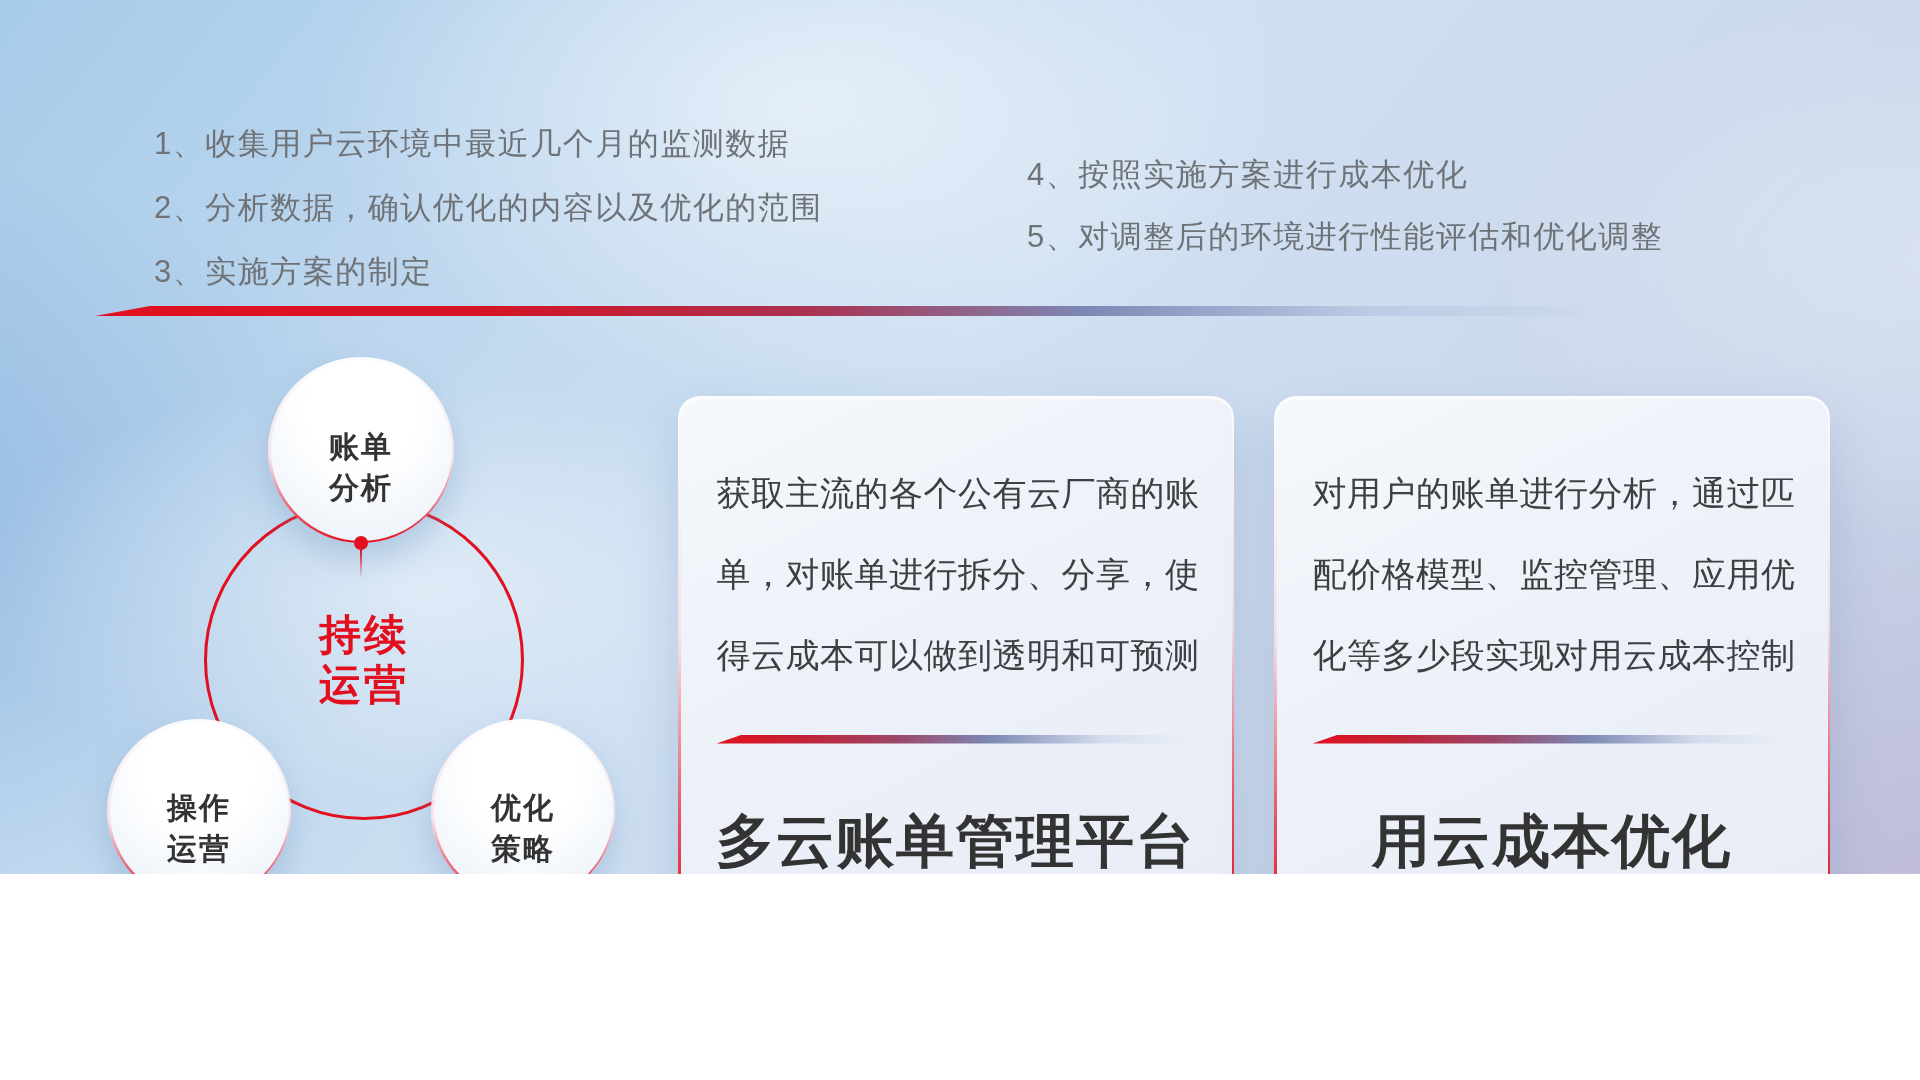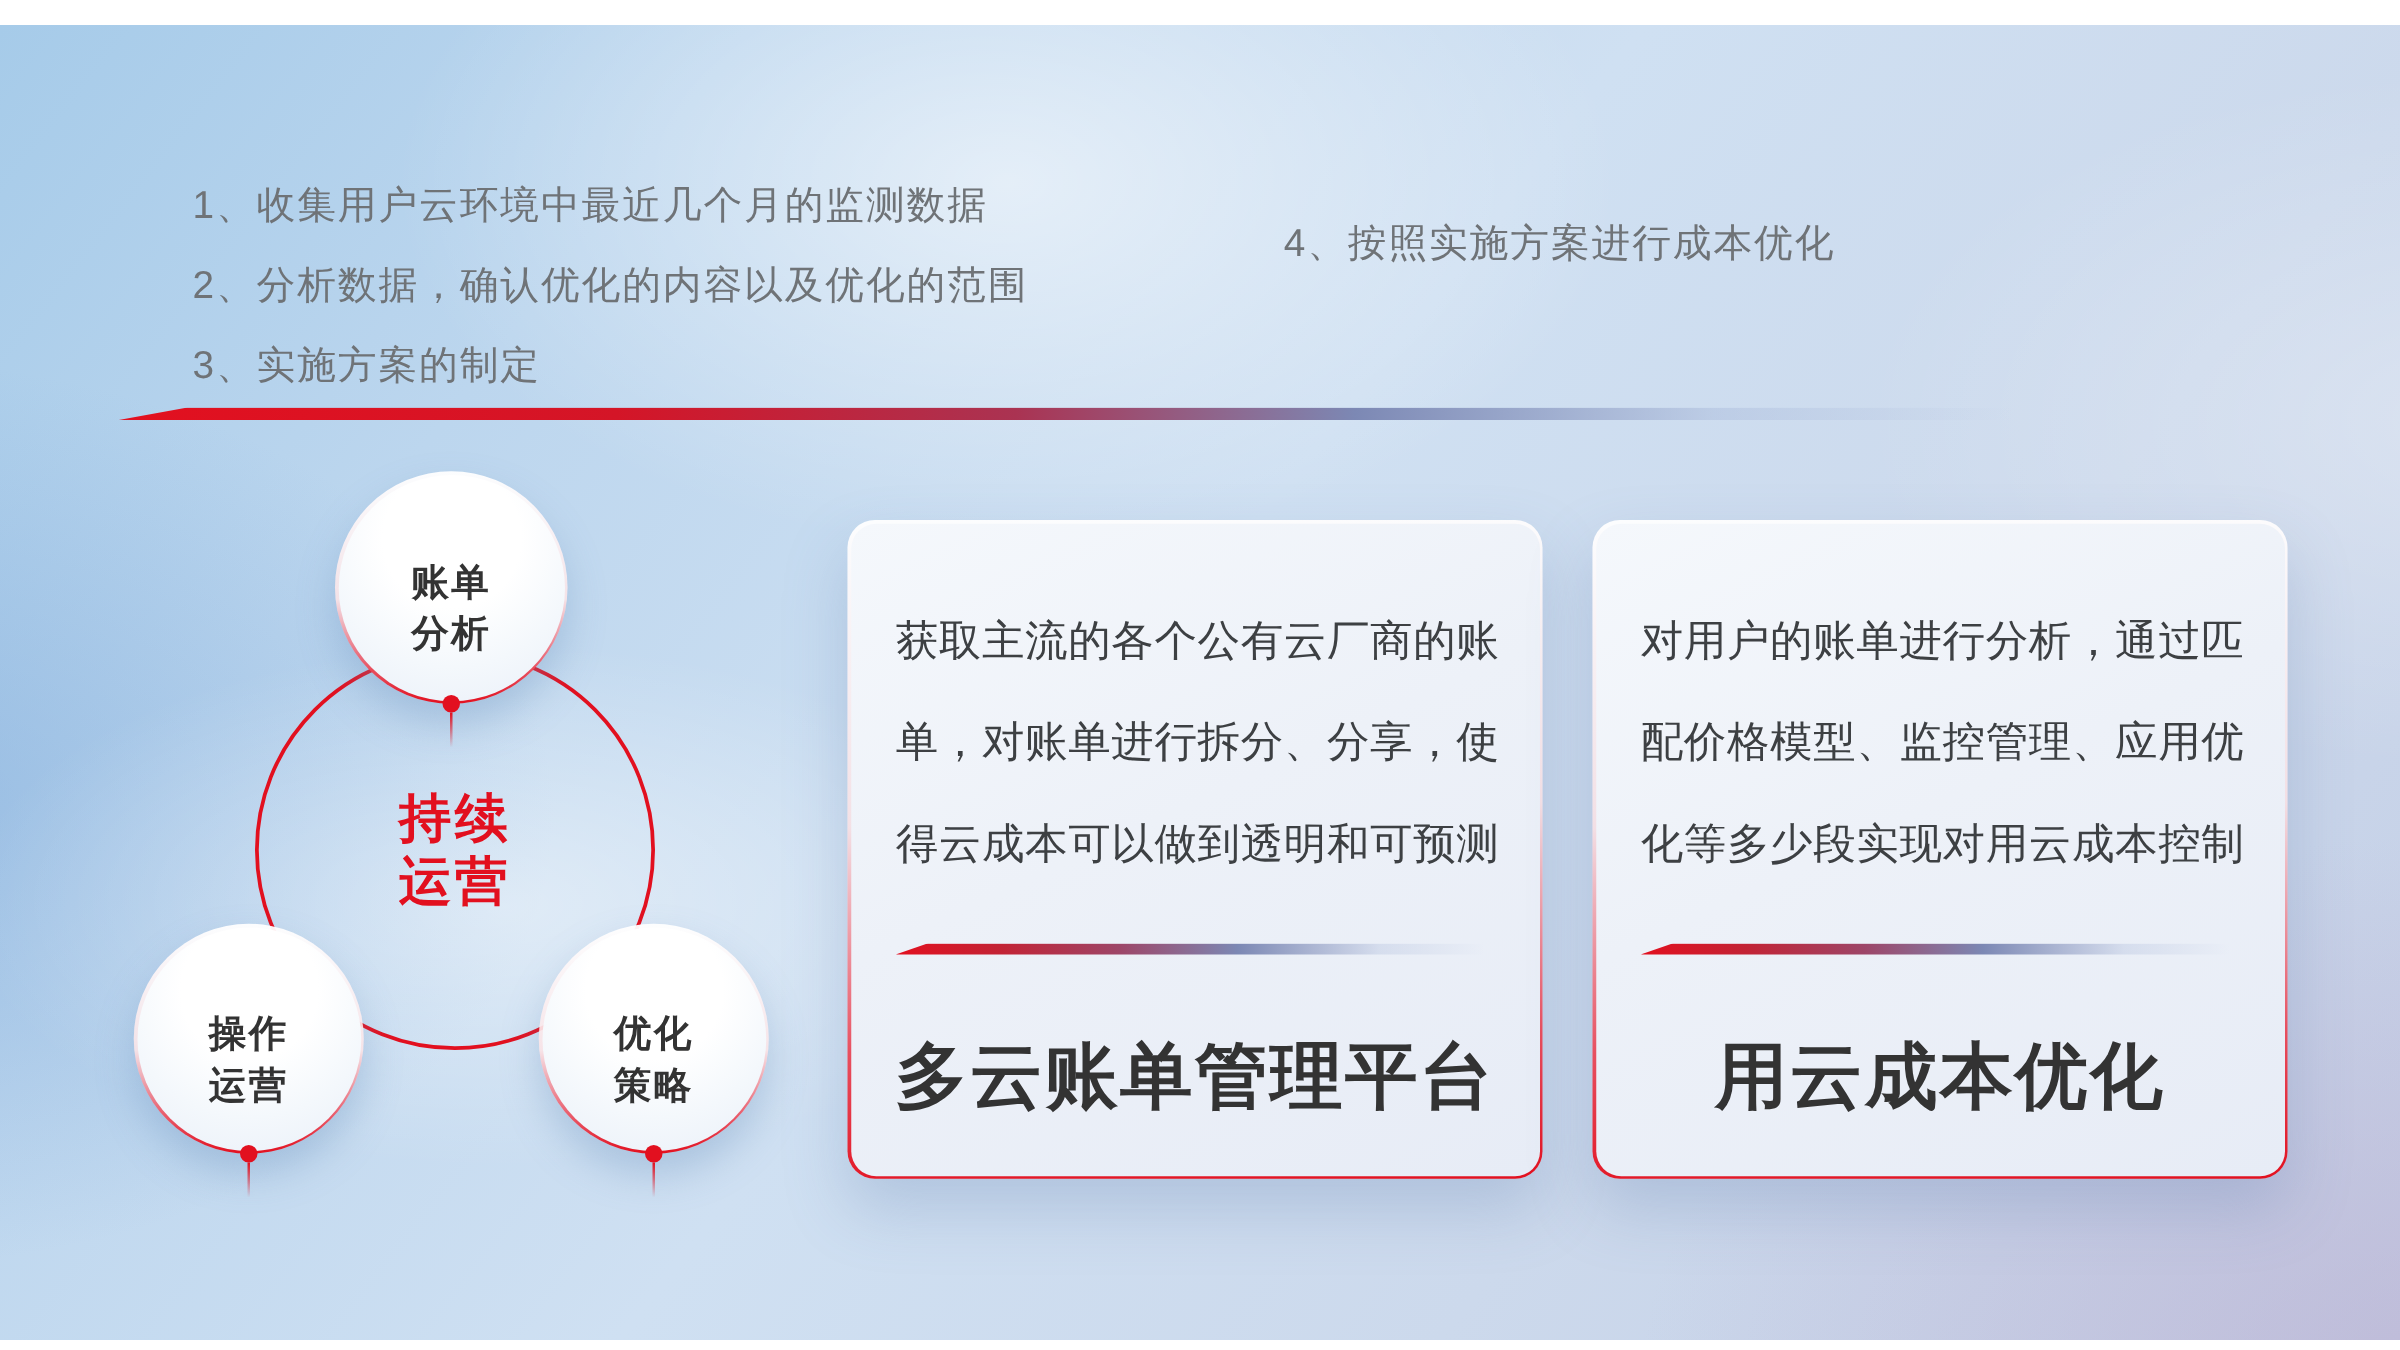--- a/index.html
+++ b/index.html
@@ -1,27 +1,26 @@
 <!DOCTYPE html>
 <html><head>
 <meta charset="utf-8">
 <style>
   html, body { margin: 0; padding: 0; }
   body { width: 1920px; height: 1080px; overflow: hidden; font-family: "Liberation Sans", "DejaVu Sans", sans-serif; }
 
   .slide {
-    position: relative; width: 1920px; height: 1052px; overflow: hidden;
+    position: relative; width: 1920px; height: 874px; overflow: hidden;
     background:
       radial-gradient(ellipse 700px 420px at 42% 12%, rgba(255,255,255,0.55), rgba(255,255,255,0) 70%),
       radial-gradient(ellipse 620px 300px at 21% 67%, rgba(255,255,255,0.45), rgba(255,255,255,0) 70%),
       radial-gradient(ellipse 800px 520px at -6% 60%, rgba(118,164,216,0.50), rgba(118,164,216,0) 70%),
       radial-gradient(ellipse 900px 620px at 102% 104%, rgba(186,170,205,0.55), rgba(186,170,205,0) 72%),
       radial-gradient(ellipse 700px 400px at 103% 30%, rgba(255,255,255,0.30), rgba(255,255,255,0) 70%),
       linear-gradient(128deg, #a6cbe9 0%, #bcd6ee 22%, #cfe0f2 48%, #ccd9ec 72%, #c4cfe6 100%);
-    margin-top: 20px;
   }
 
   
   .step-list { position: absolute; color: #6f7377; font-size: 31px; letter-spacing: 1.5px; font-weight: 400; }
   .step-list-left  { left: 154px; top: 112px; }
   .step-list-right { left: 1027px; top: 144px; }
   .step-list-left  .step { line-height: 64px; }
   .step-list-right .step { line-height: 62px; }
 
   
@@ -102,20 +101,21 @@
 
 <div class="slide">
 
   <div class="step-list step-list-left">
     <div class="step">1、收集用户云环境中最近几个月的监测数据</div>
     <div class="step">2、分析数据，确认优化的内容以及优化的范围</div>
     <div class="step">3、实施方案的制定</div>
   </div>
   <div class="step-list step-list-right">
     <div class="step">4、按照实施方案进行成本优化</div>
+    <div class="step">5、对调整后的环境进行性能评估和优化调整</div>
   </div>
 
   <div class="main-divider"></div>
 
   <div class="ring"></div>
   <div class="center-label">
     <div>
       <div>持续</div>
       <div>运营</div>
     </div>

